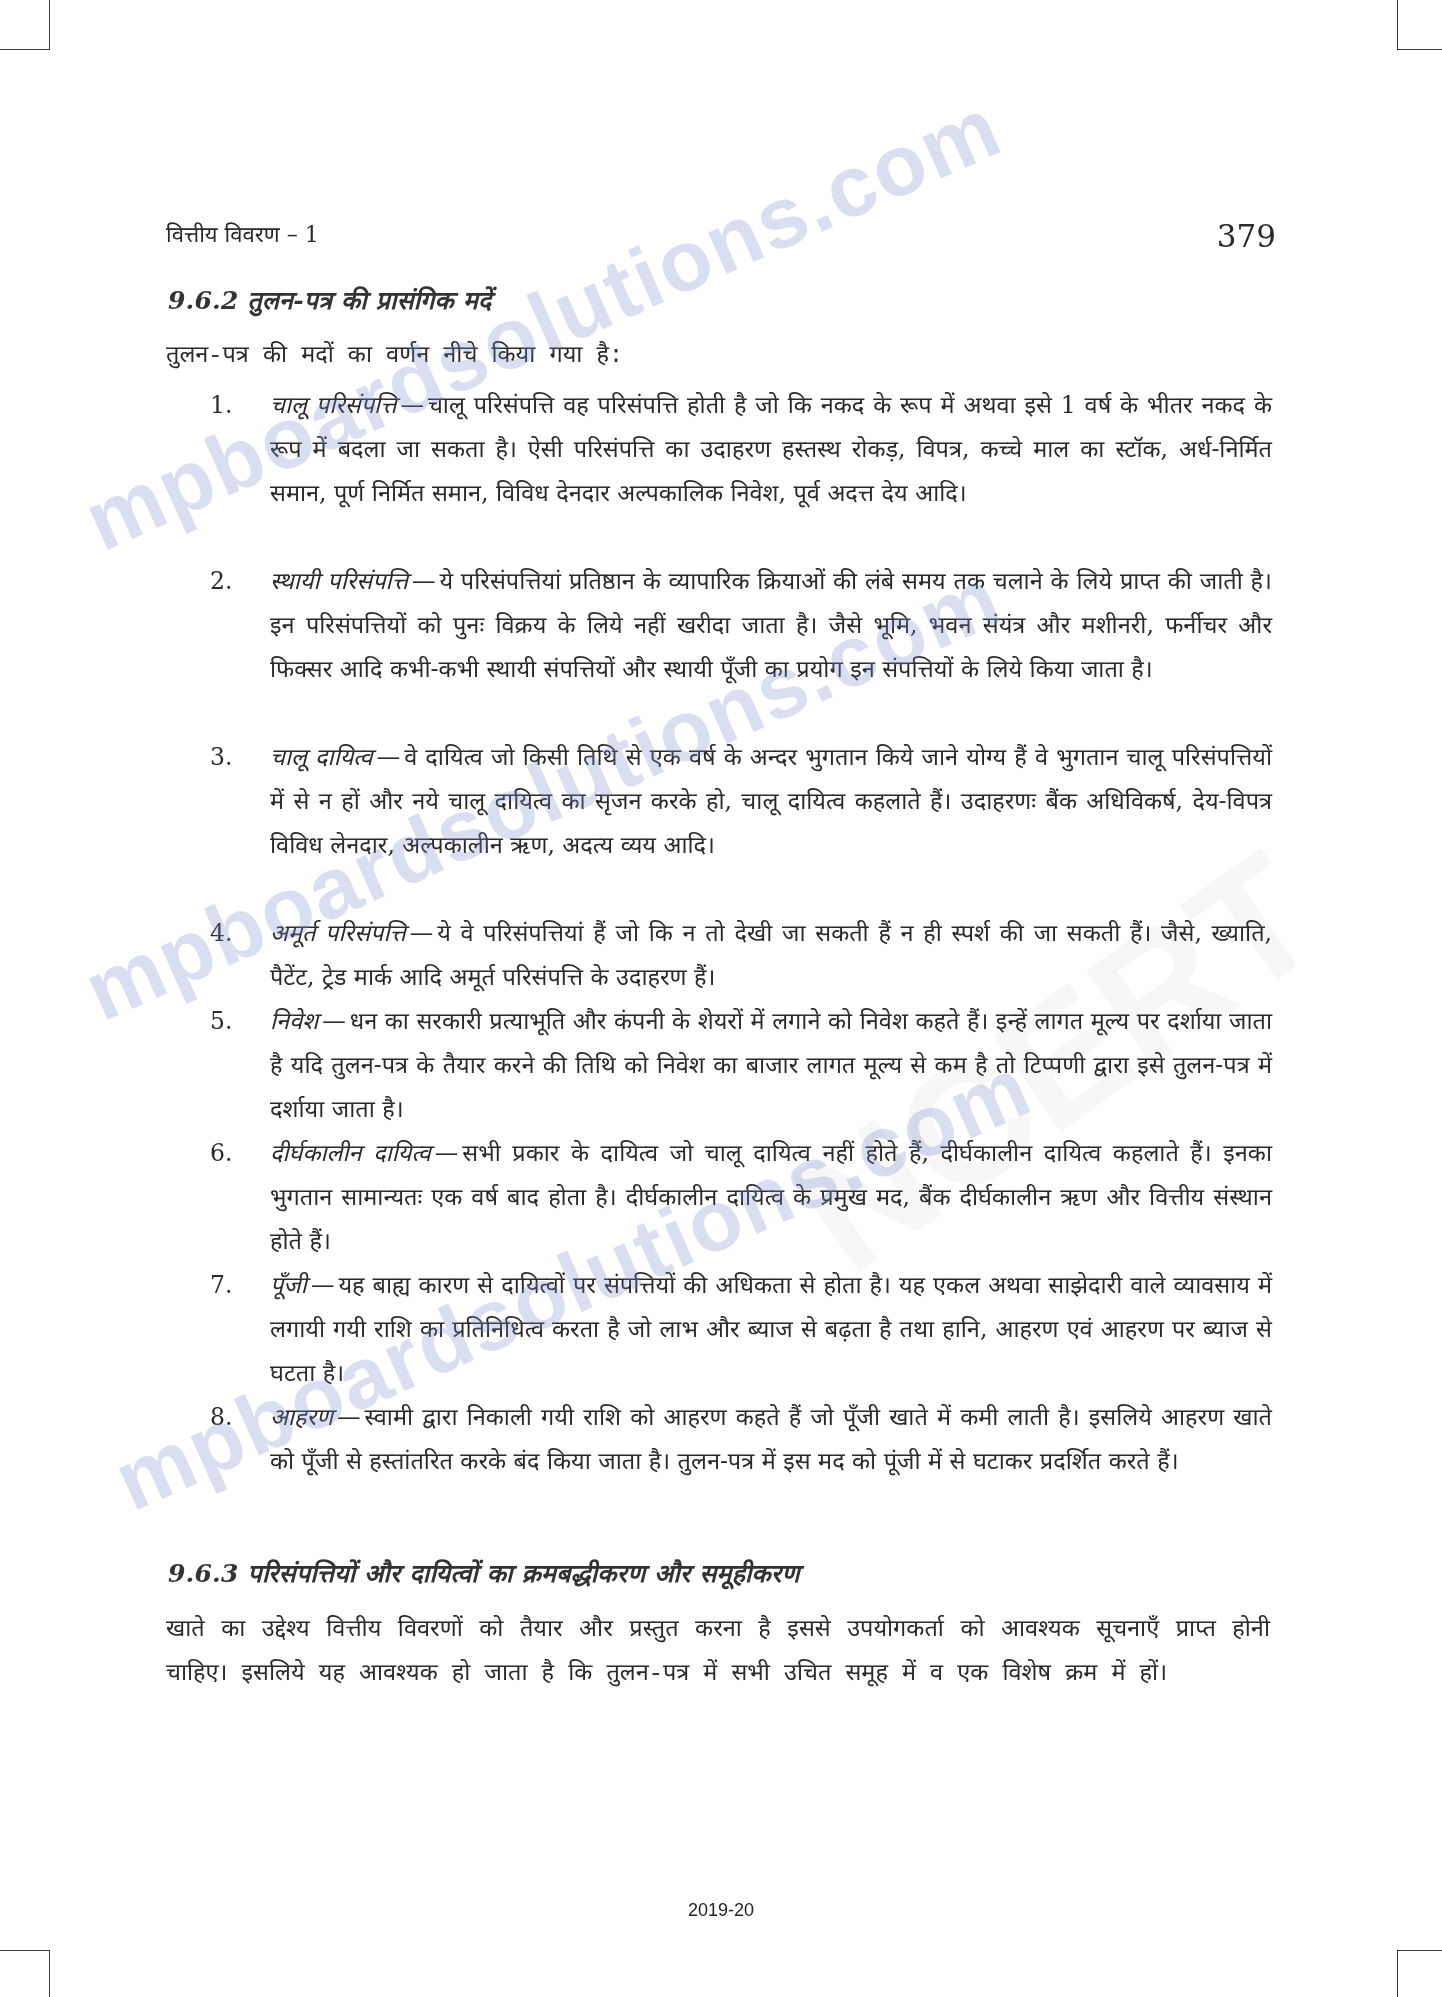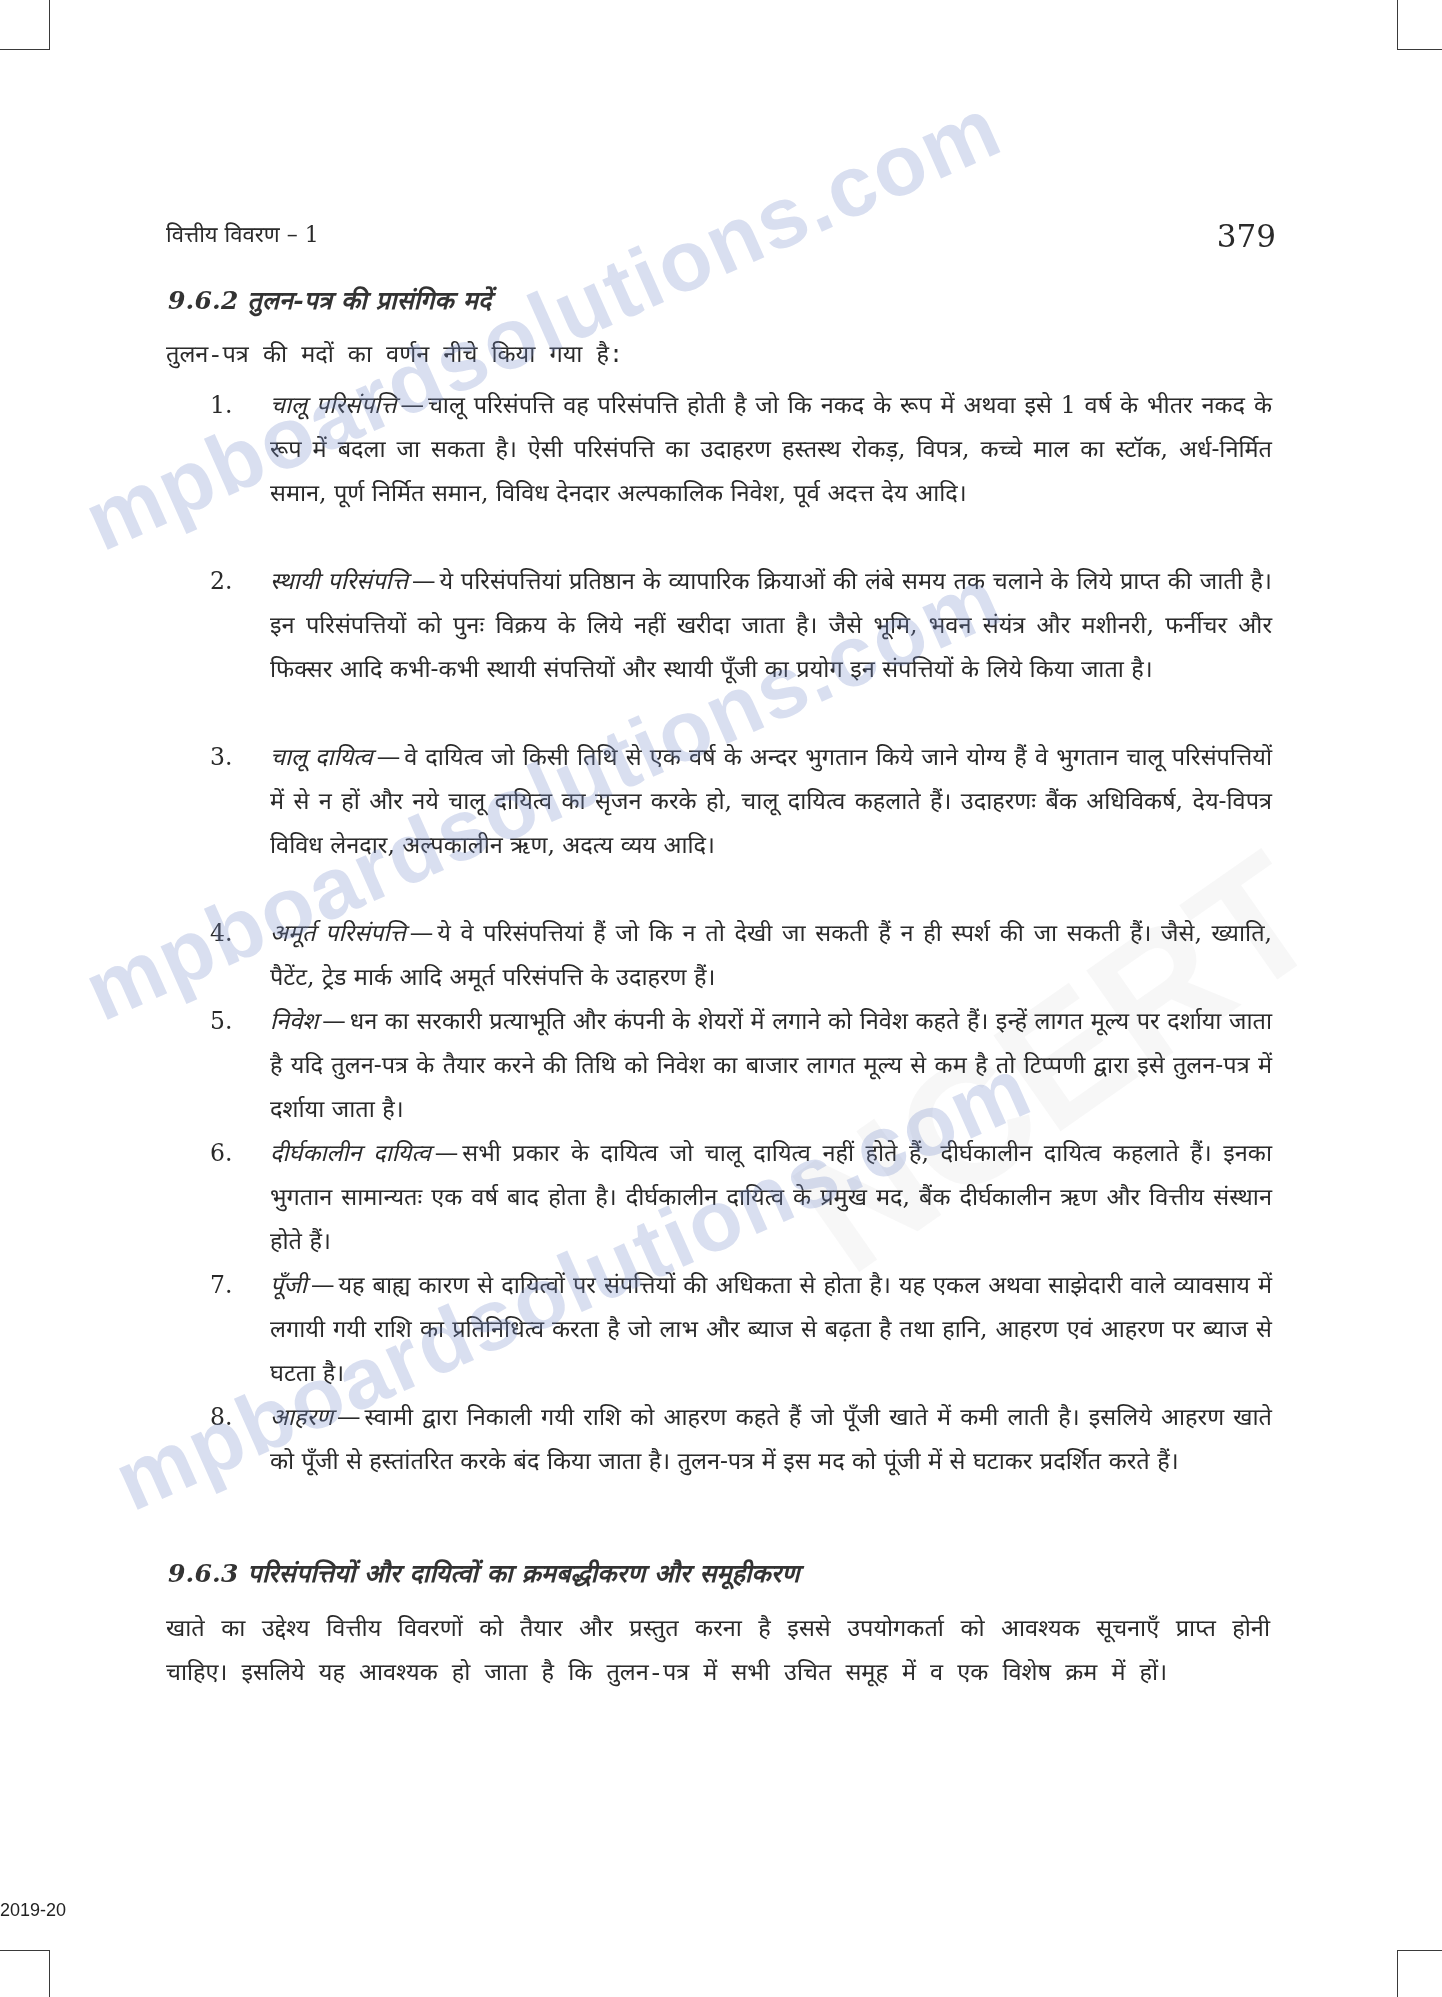--- a/index.html
+++ b/index.html
@@ -78,21 +78,21 @@
     .item .term {
       font-style: italic;
     }
     .item .dash { margin: 0 4px; }
 
     .footer {
       position: absolute;
       top: 1900px;
       left: 0;
       width: 1442px;
-      text-align: left;
+      text-align: center;
       font-family: "Liberation Sans", sans-serif;
       font-size: 18px;
       color: #222;
     }
 
     .watermark {
       position: absolute;
       font-family: "Liberation Sans", sans-serif;
       font-weight: bold;
       font-size: 86px;

